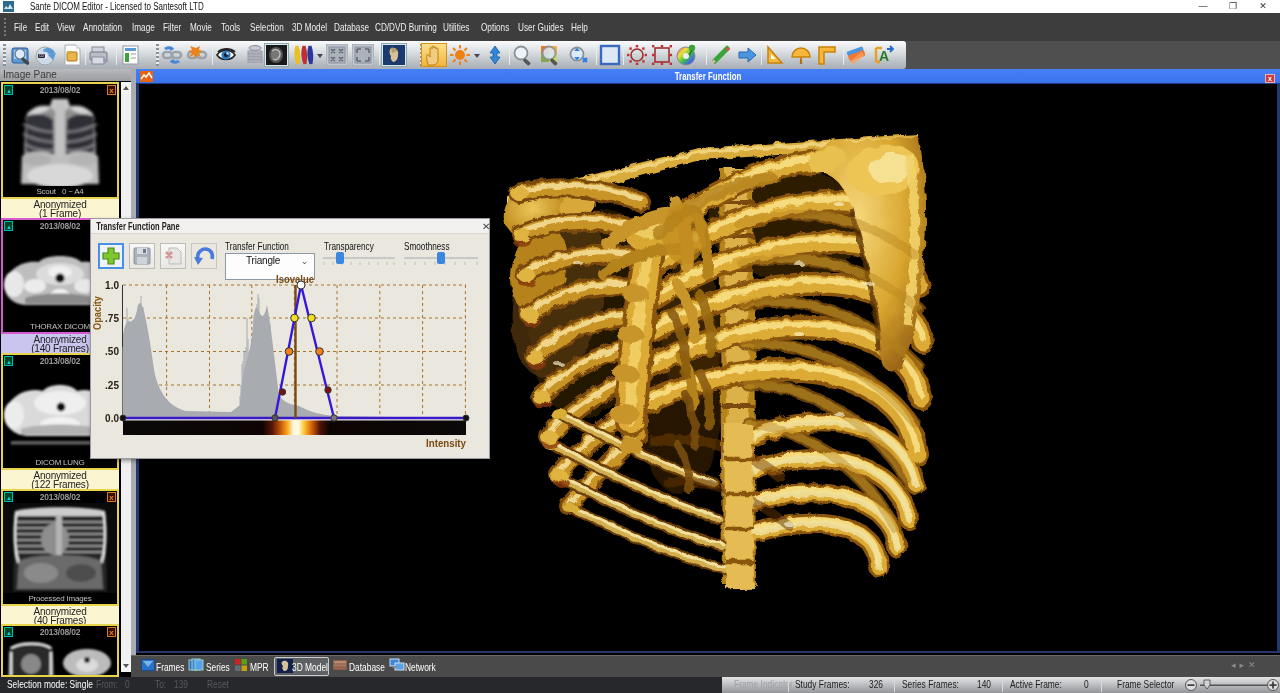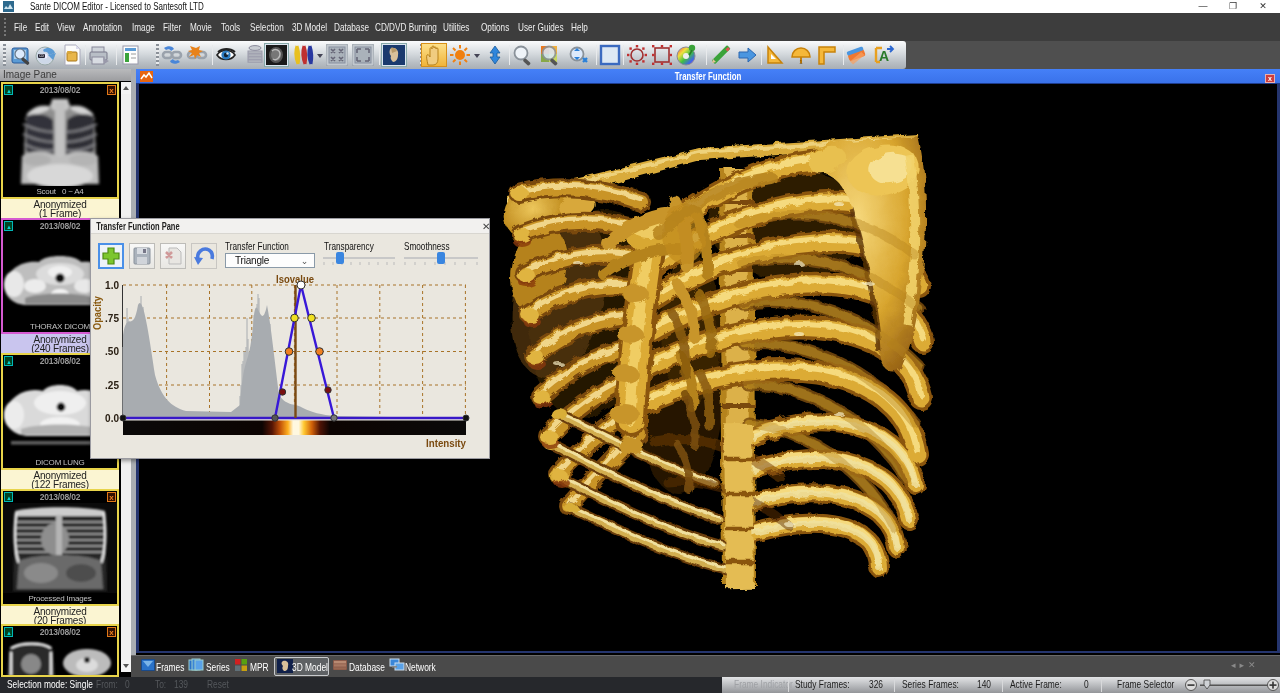--- a/index.html
+++ b/index.html
@@ -58,21 +58,21 @@
 #statusright { left:722px; top:0; width:558px; height:16px; background:linear-gradient(#e3e4e6,#bfc1c4 45%,#939599); }
 .sseg { position:absolute; top:0; height:16px; font-size:10.5px; line-height:15px; color:#c8c8c8; transform:scaleX(0.8); transform-origin:0 50%; }
 .sdivr { position:absolute; top:1px; width:1px; height:14px; background:#83868a; border-right:1px solid #d8d9db; }
 
 
 #tfdlg { left:90px; top:218px; width:400px; height:241px; background:#eae7df; border:1px solid #9a9aa0; box-shadow:1px 2px 4px rgba(0,0,0,.4); }
 #tftitle { left:0; top:0; width:398px; height:15px; background:#f2f1ef; border-bottom:1px solid #d8d6d0; }
 #tftitle .cap { padding-left:7px; font-size:10px; font-weight:bold; color:#222; line-height:15px; transform:scaleX(0.75); transform-origin:0 50%; }
 .tfbtn { position:absolute; top:24px; width:26px; height:26px; background:linear-gradient(#f8f8f7,#e8e7e3); border:1px solid #bdbcb8; }
 label.tl { position:absolute; font-size:10.5px; color:#111; transform:scaleX(0.78); transform-origin:0 50%; }
-#tfdrop { left:134px; top:34px; width:90px; height:15px; background:#fdfdfd; border:1px solid #8a9aa8; font-size:10px; letter-spacing:-0.2px; color:#111; line-height:13px; padding-left:9px; }
+#tfdrop { left:134px; top:34px; width:90px; height:27px; background:#fdfdfd; border:1px solid #8a9aa8; font-size:10px; letter-spacing:-0.2px; color:#111; line-height:13px; padding-left:20px; }
 </style>
 </head>
 <body>
 <div id="page">
 
   <div id="titlebar" class="abs">
     <svg class="abs" style="left:3px;top:1px" width="11" height="11" viewBox="0 0 11 11">
         <rect width="11" height="11" fill="#2e6a8e"></rect>
         <path d="M1 8 L3 5 L5 7 L7 3 L10 8 Z" fill="#cfe4ee"></path>
       </svg>
@@ -401,21 +401,21 @@
           <ellipse cx="82" cy="54" rx="11" ry="7" fill="#e8e8e8"></ellipse>
           <ellipse cx="57" cy="62" rx="9" ry="5" fill="#f4f4f4"></ellipse>
           <path d="M22 66 C36 60 78 60 92 66 L92 72 L22 72 Z" fill="#8a8a8a"></path>
           </g>
           </svg>
         <div class="tcap">THORAX DICOM</div>
         <div class="ticonL"></div>
       </div>
       <div class="tlabel" style="top:265px;background:#c9c5ee">
           <div>Anonymized</div>
-          <div>(240 Frames)</div>
+          <div>(140 Frames)</div>
         </div>
 
       <div class="tile" style="top:284px;height:117px;border-color:#e8d44a">
         <div class="tdate">2013/08/02</div>
         <svg width="114" height="90" viewBox="0 0 114 90">
           <defs>
               <filter id="b3">
                 <feGaussianBlur stdDeviation="1.1"></feGaussianBlur>
               </filter>
             </defs>
@@ -460,21 +460,21 @@
           <path d="M16 58 C32 50 82 50 98 58 L100 86 L14 86 Z" fill="#6a6a6a"></path>
           <ellipse cx="38" cy="70" rx="17" ry="10" fill="#8a8a8a"></ellipse>
           <ellipse cx="78" cy="70" rx="15" ry="9" fill="#4e4e4e"></ellipse>
           </g>
           </svg>
         <div class="tcap">Processed Images</div>
         <div class="ticonL"></div><div class="ticonX">x</div>
       </div>
       <div class="tlabel" style="top:537px;background:#fbf5d2">
           <div>Anonymized</div>
-          <div>(20 Frames)</div>
+          <div>(40 Frames)</div>
         </div>
 
       <div class="tile" style="top:555px;height:53px;border-color:#e8d44a">
         <div class="tdate">2013/08/02</div>
         <svg width="114" height="38" viewBox="0 0 114 38">
           <defs>
               <filter id="b5">
                 <feGaussianBlur stdDeviation="1.1"></feGaussianBlur>
               </filter>
             </defs>

